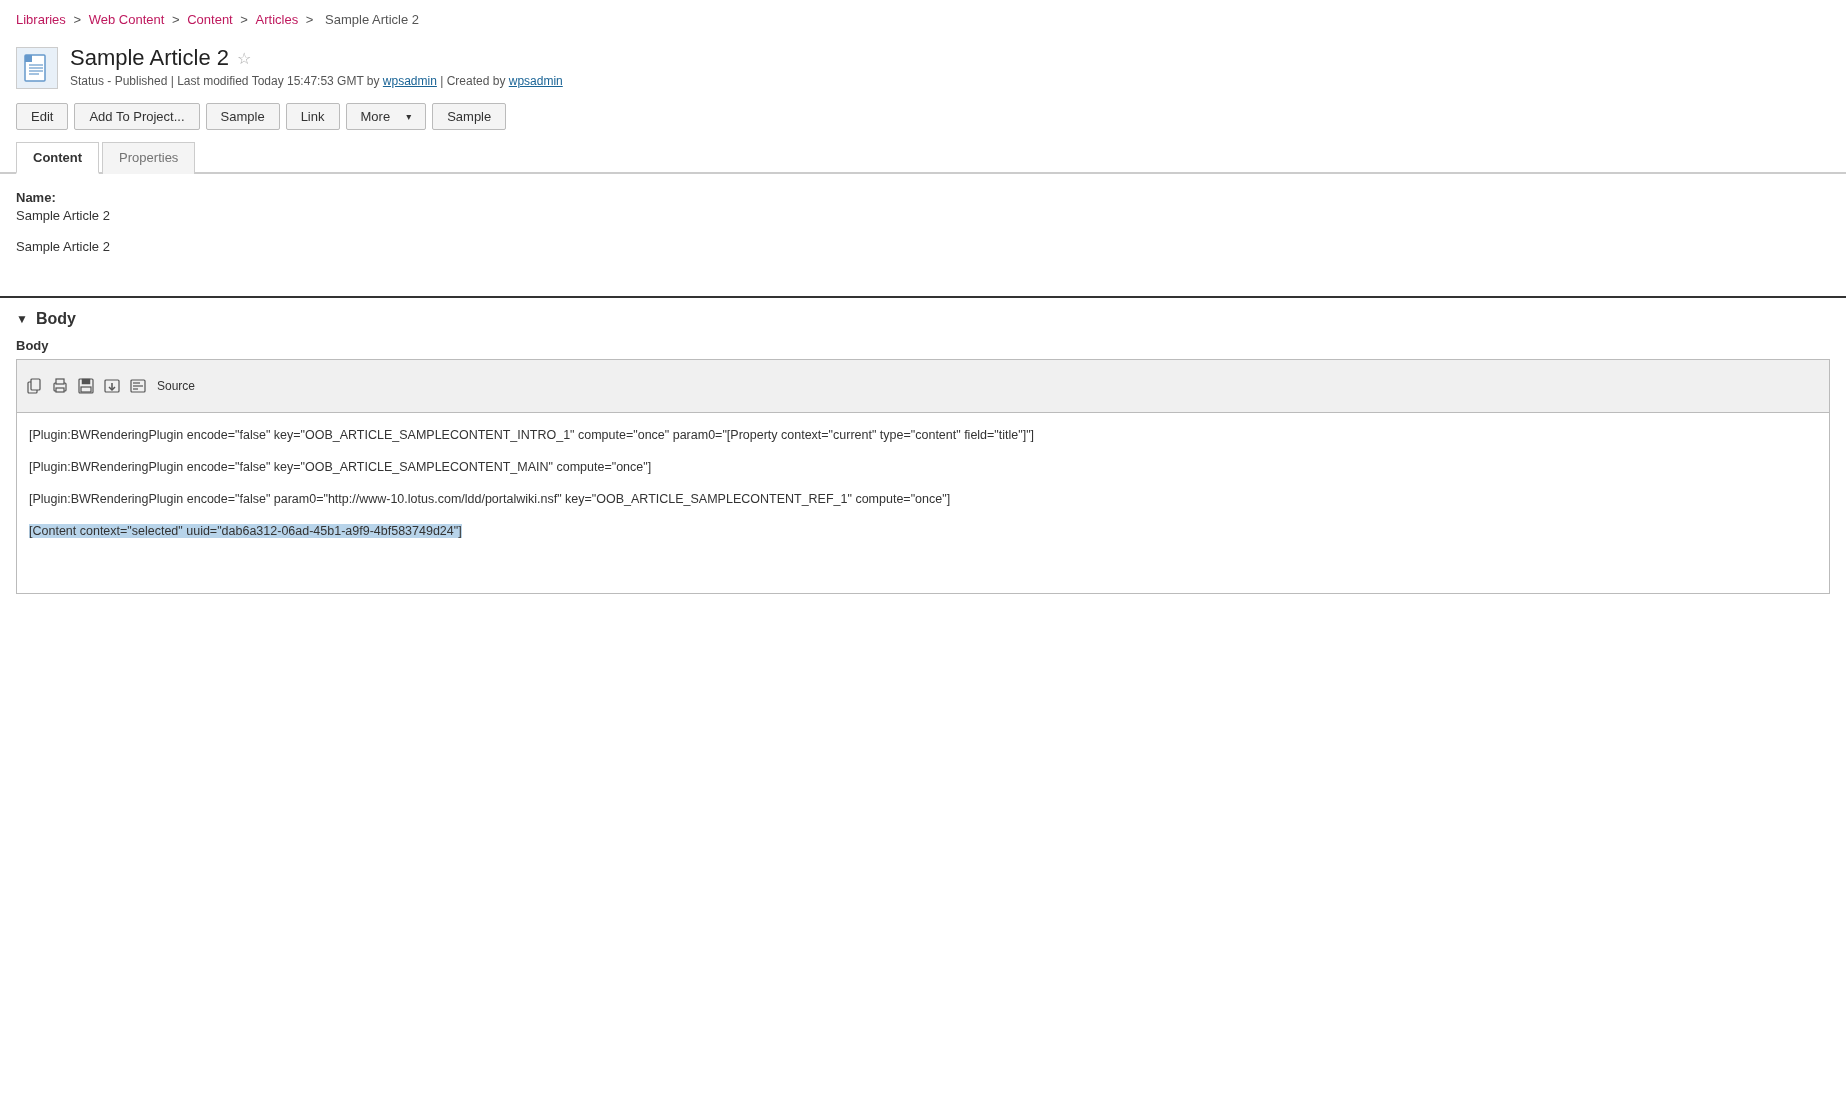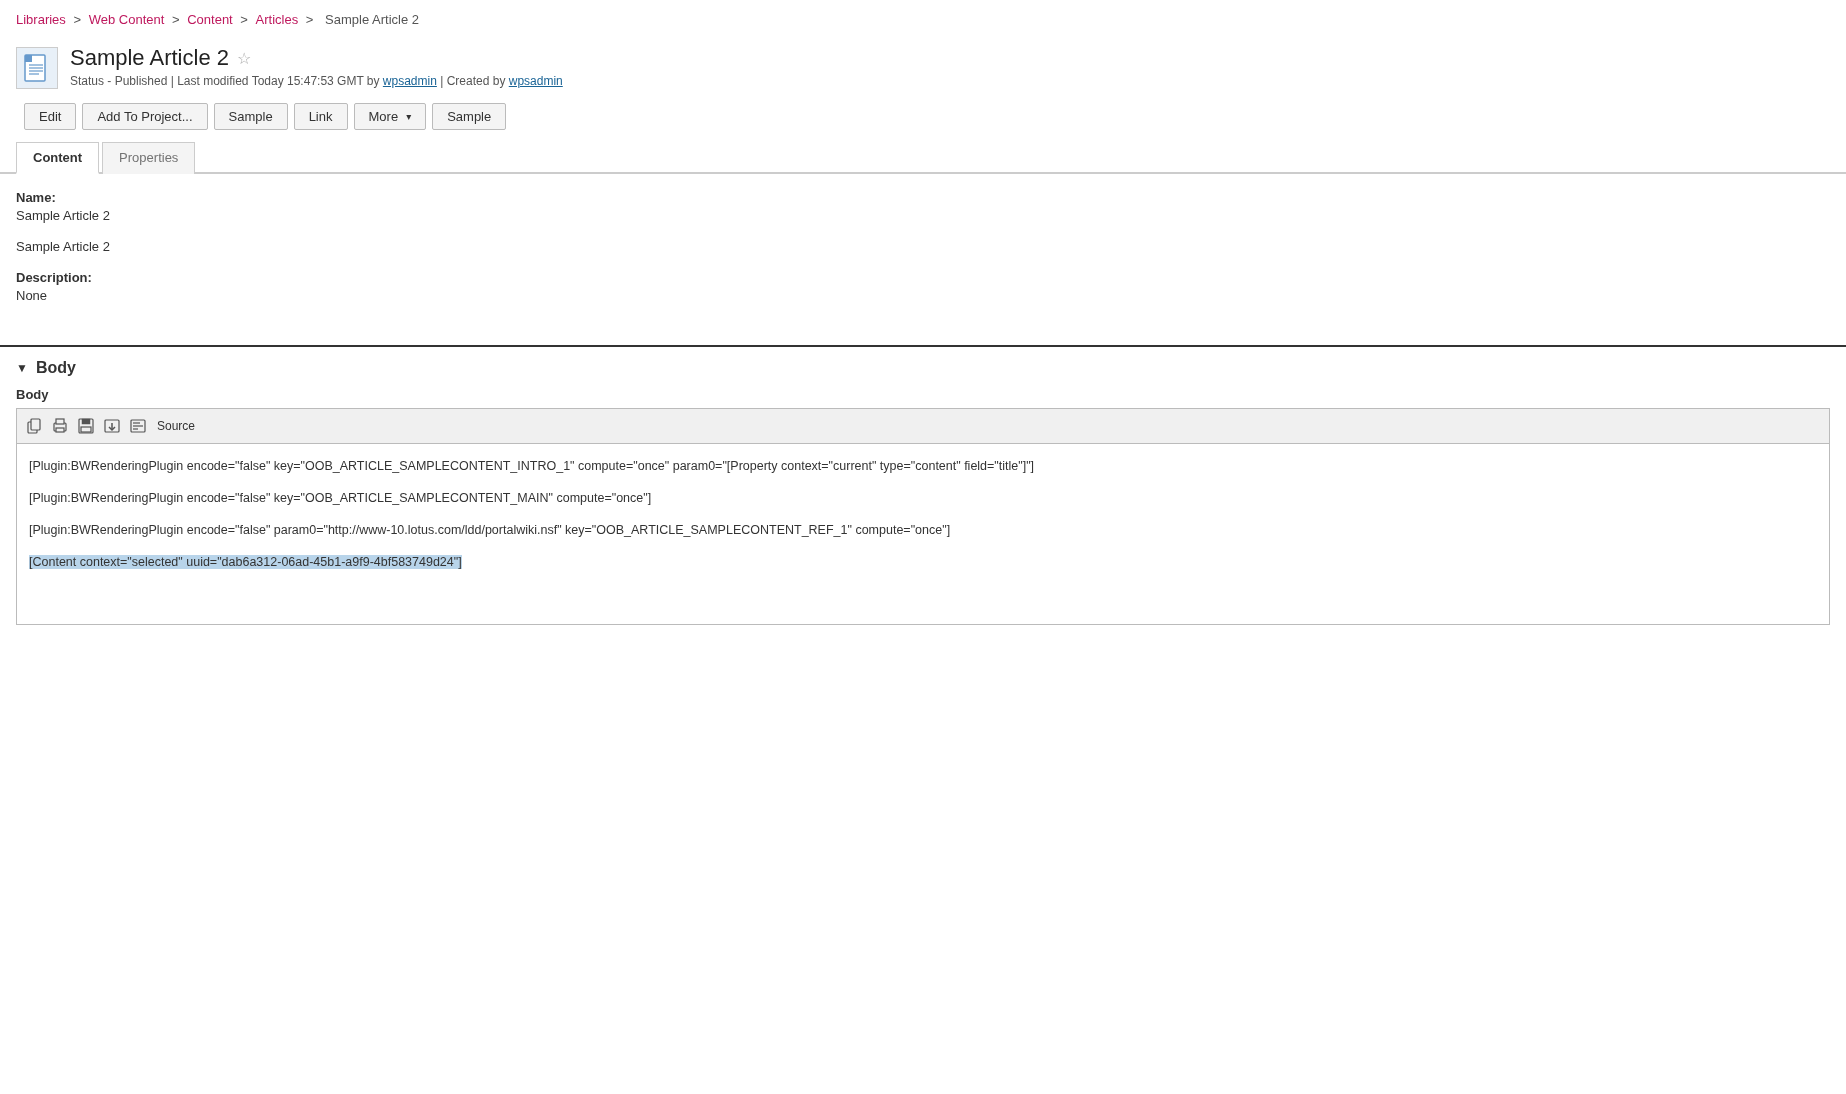--- a/index.html
+++ b/index.html
@@ -58,38 +58,38 @@
       color: #555;
       margin-top: 3px;
     }
     .page-meta a {
       color: #1a6496;
       text-decoration: underline;
     }
 
     
     .toolbar {
-      padding: 10px 24px;
+      padding: 10px 16px;
       display: flex;
       gap: 6px;
       align-items: center;
     }
     .toolbar button {
       padding: 5px 14px;
       border: 1px solid #bbb;
       background: #f4f4f4;
       cursor: pointer;
       font-size: 13px;
       color: #333;
       border-radius: 2px;
     }
     .more-btn {
       display: flex;
       align-items: center;
-      gap: 8px;
+      gap: 16px;
     }
     .dropdown-arrow { font-size: 10px; }
 
     
     .tabs {
       padding: 0 16px;
       border-bottom: 2px solid #ccc;
       display: flex;
       gap: 0;
     }
@@ -166,21 +166,21 @@
       margin-bottom: 6px;
     }
 
     
     .editor-container {
       border: 1px solid #bbb;
     }
     .editor-toolbar {
       background: #f0f0f0;
       border-bottom: 1px solid #bbb;
-      padding: 7px 6px;
+      padding: 16px 6px;
       display: flex;
       align-items: center;
       gap: 4px;
     }
     .editor-tool {
       width: 22px;
       height: 20px;
       display: flex;
       align-items: center;
       justify-content: center;
@@ -271,24 +271,20 @@
 </div>
 
 <div class="content-area">
   <div class="field-block">
     <div class="field-label">Name:</div>
     <div class="field-value">Sample Article 2</div>
   </div>
   <div class="field-block">
     <div class="field-value">Sample Article 2</div>
   </div>
-  <div class="field-block">
-    <div class="field-label">Description:</div>
-    <div class="field-value">None</div>
-  </div>
 </div>
 
 <hr class="section-divider">
 
 <div class="body-section">
   <div class="body-section-header">
     <span class="collapse-arrow">▼</span>
     <span class="body-section-title">Body</span>
   </div>
 

